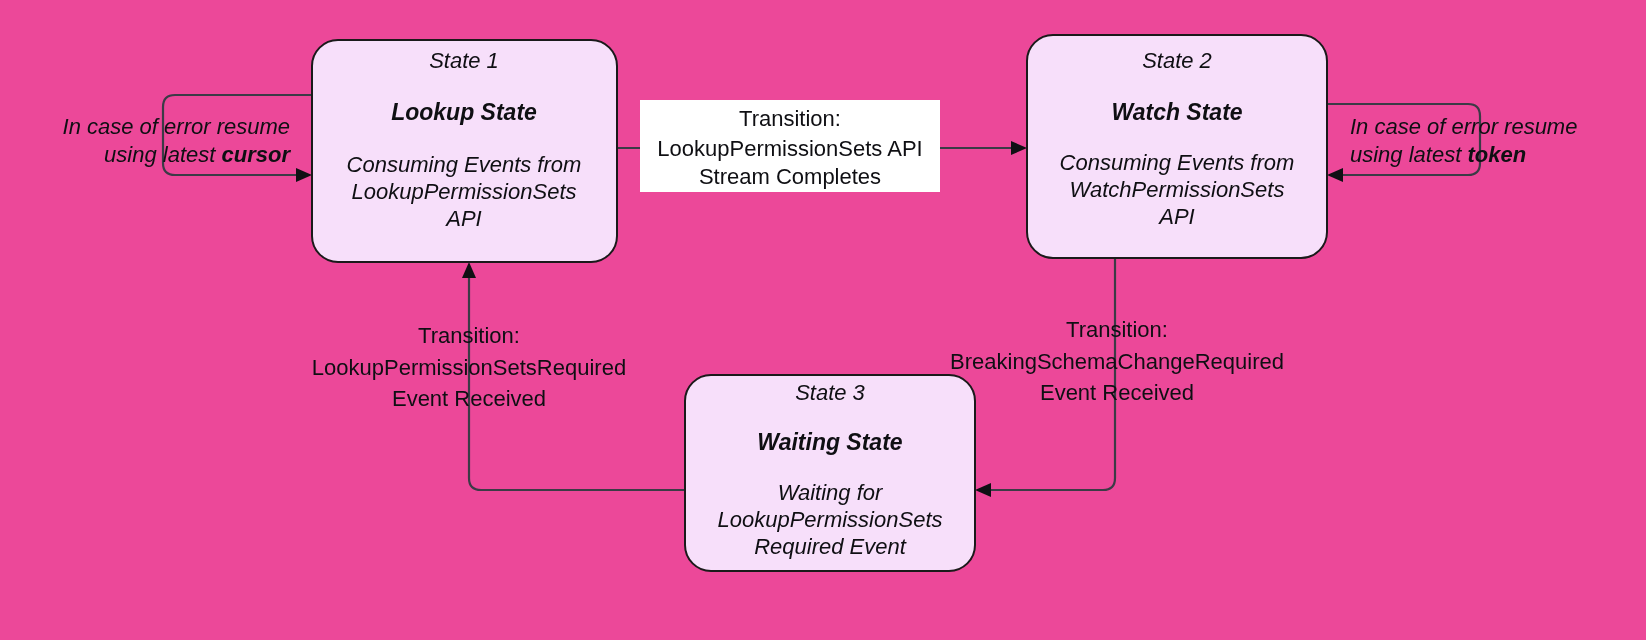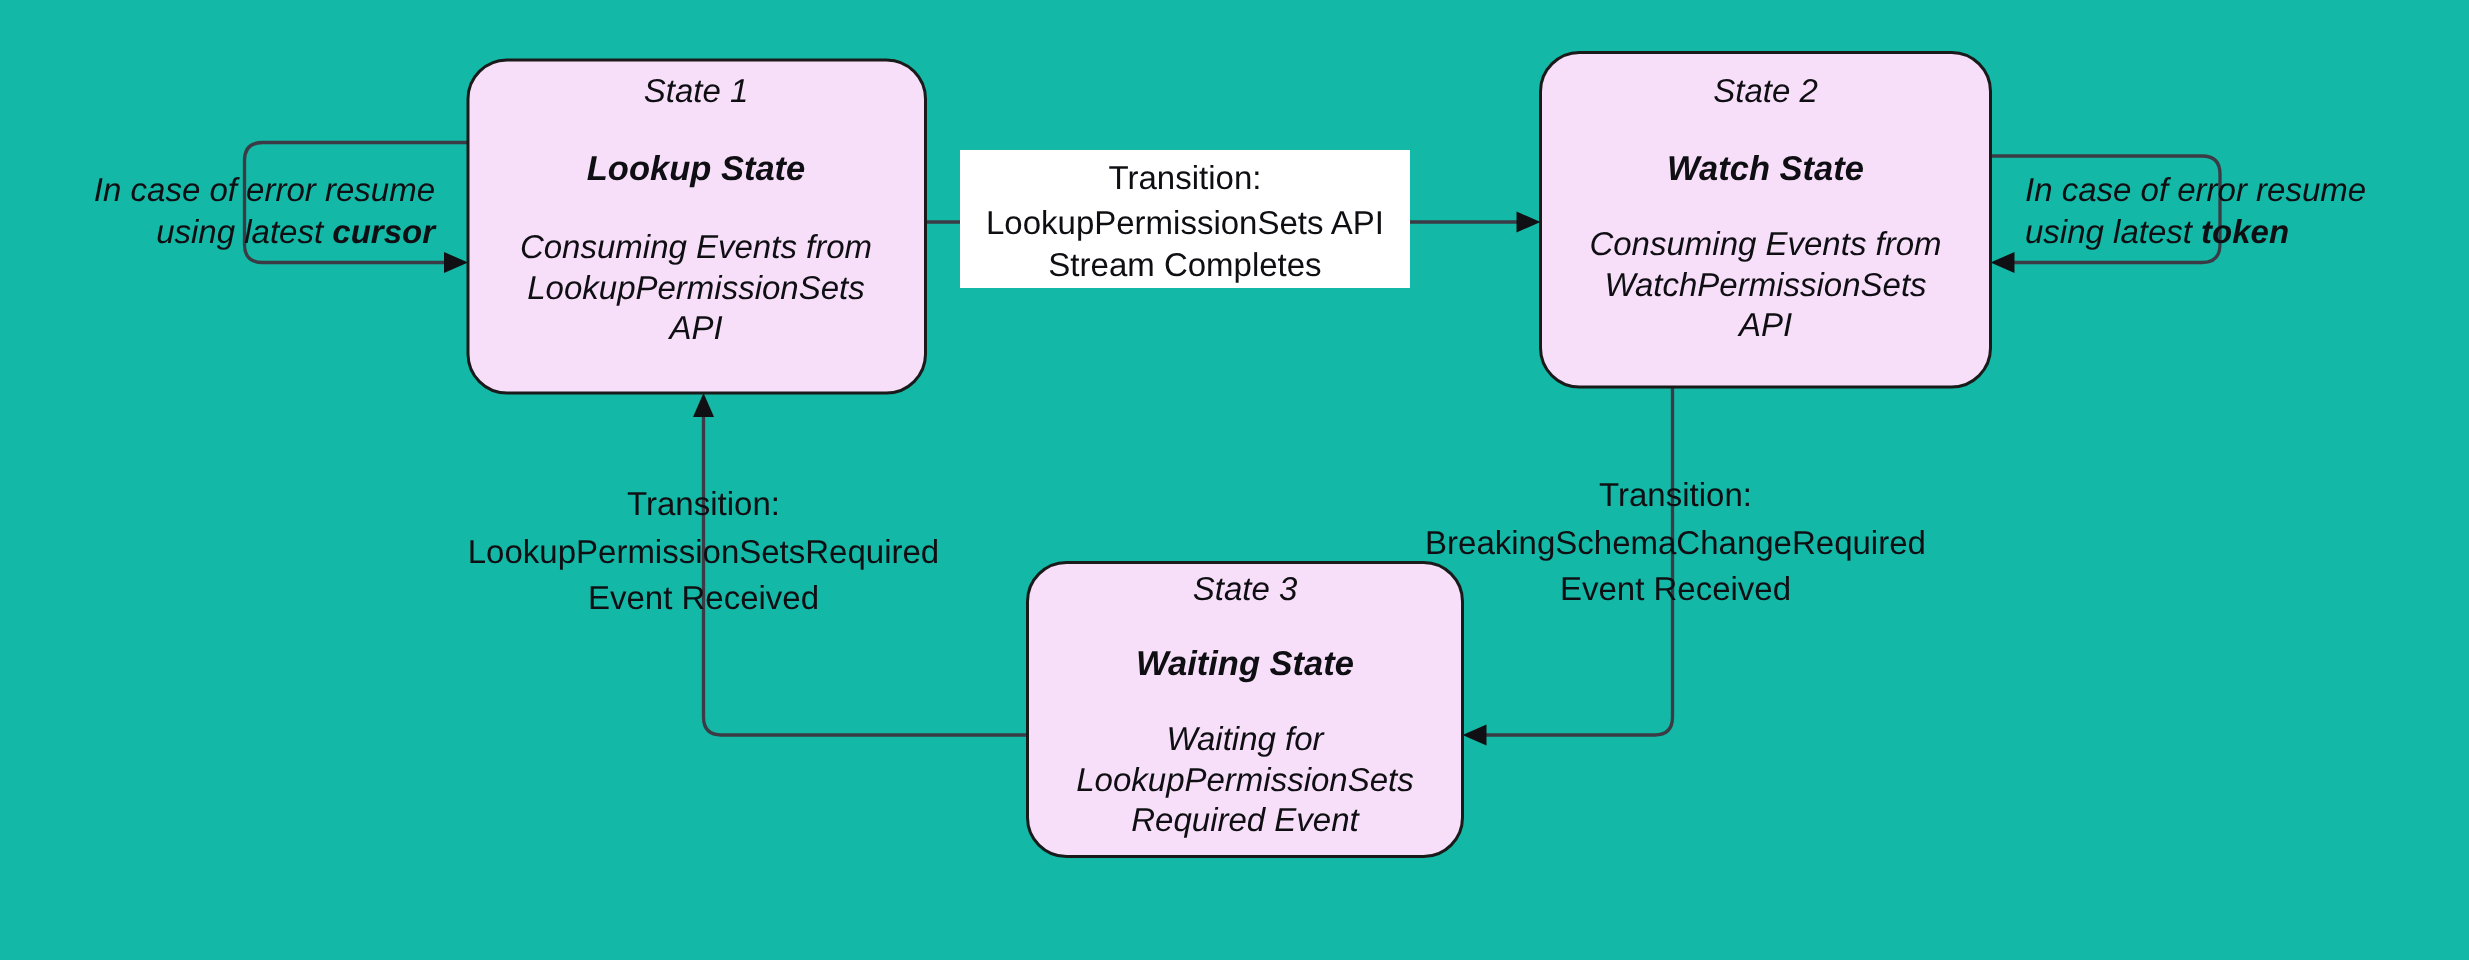--- a/index.html
+++ b/index.html
@@ -7,21 +7,21 @@
     padding: 0;
     background: #ffffff;
   }
   body {
     font-family: "Liberation Sans", sans-serif;
   }
   #diagram-root {
     position: relative;
     width: 1646px;
     height: 640px;
-    background: #14b8a6;
+    background: #ec4899;
     overflow: hidden;
   }
   svg.layer {
     position: absolute;
     top: 0;
     left: 0;
     width: 1646px;
     height: 640px;
   }
   .state-box {

